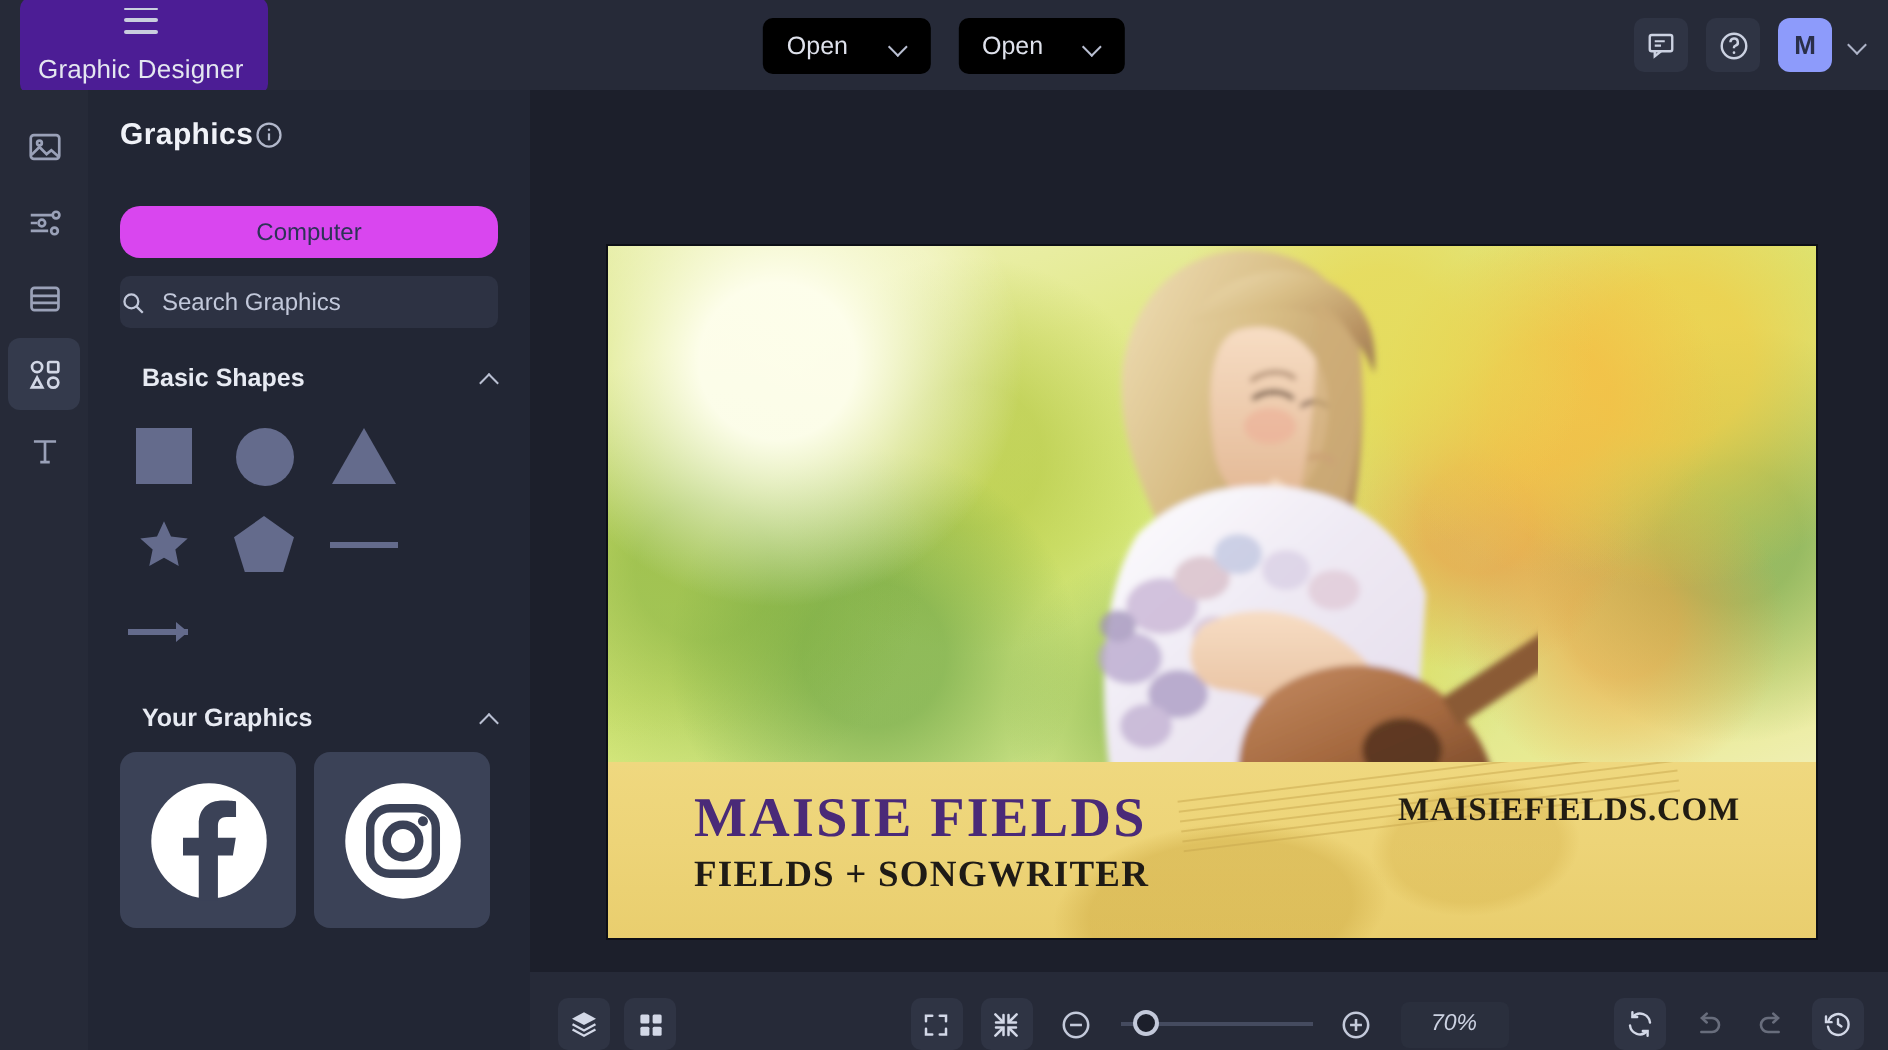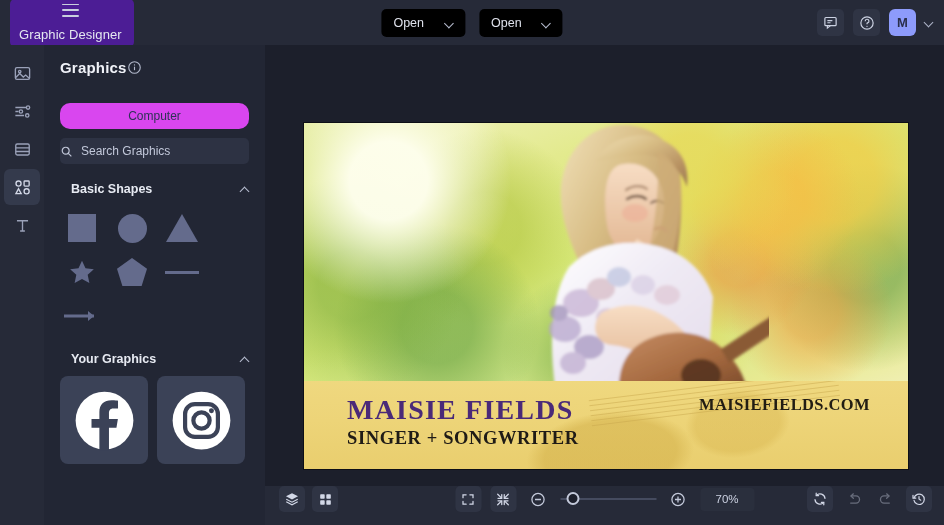--- a/index.html
+++ b/index.html
@@ -164,21 +164,21 @@
   .brand-sub { font-size:18.5px; letter-spacing:.6px; color:#1f1b16; font-weight:700; margin-top:4px; }
   .contact { position:absolute; right:38px; top:272px; text-align:left; font-family:"Liberation Serif", serif; }
   .site { font-size:16.5px; font-weight:700; color:#211c13; letter-spacing:.4px; }
   .socials { display:flex; align-items:center; justify-content:flex-end; gap:5px; margin-top:9px; }
   .soc-ic { width:19px; height:19px; border-radius:50%; background:#57544f; display:flex; align-items:center; justify-content:center; }
   .handle { font-family:"Liberation Sans", sans-serif; font-size:8.5px; font-weight:700; color:#2a241a; letter-spacing:.2px; }
 
   
   .bottombar {
     position:absolute; left:265px; top:486px; width:679px; height:39px;
-    background:#262a38; display:flex; align-items:flex-start;
+    background:#262a38; display:flex; align-items:flex-end;font-style:italic;
   }
   .bb-left { display:flex; gap:7px; margin-left:14px; }
   .bb-mid { position:absolute; left:50%; transform:translateX(-50%); display:flex; align-items:center; gap:9px; }
   .bb-right { position:absolute; right:12px; display:flex; align-items:center; gap:7px; }
   .bb-btn {
     width:26px; height:26px; border-radius:5px; display:flex; align-items:center; justify-content:center; cursor:pointer;
   }
   .bb-btn.filled { background:#2f3444; }
   .slider { display:flex; align-items:center; }
   .slider-track { width:96px; height:2px; background:#454b5f; position:relative; }
@@ -450,21 +450,21 @@
             <i></i>
             <i></i>
             <i></i>
             <i></i>
             <i></i>
         </div>
       </div>
 
       <div class="brand">
         <div class="brand-name">MAISIE FIELDS</div>
-        <div class="brand-sub">SINGER + SONGWRITER</div>
+        <div class="brand-sub">FIELDS + SONGWRITER</div>
       </div>
 
       <div class="contact">
         <div class="site">MAISIEFIELDS.COM</div>
       </div>
 
     </div>
   </div>
 
   <div class="bottombar">

